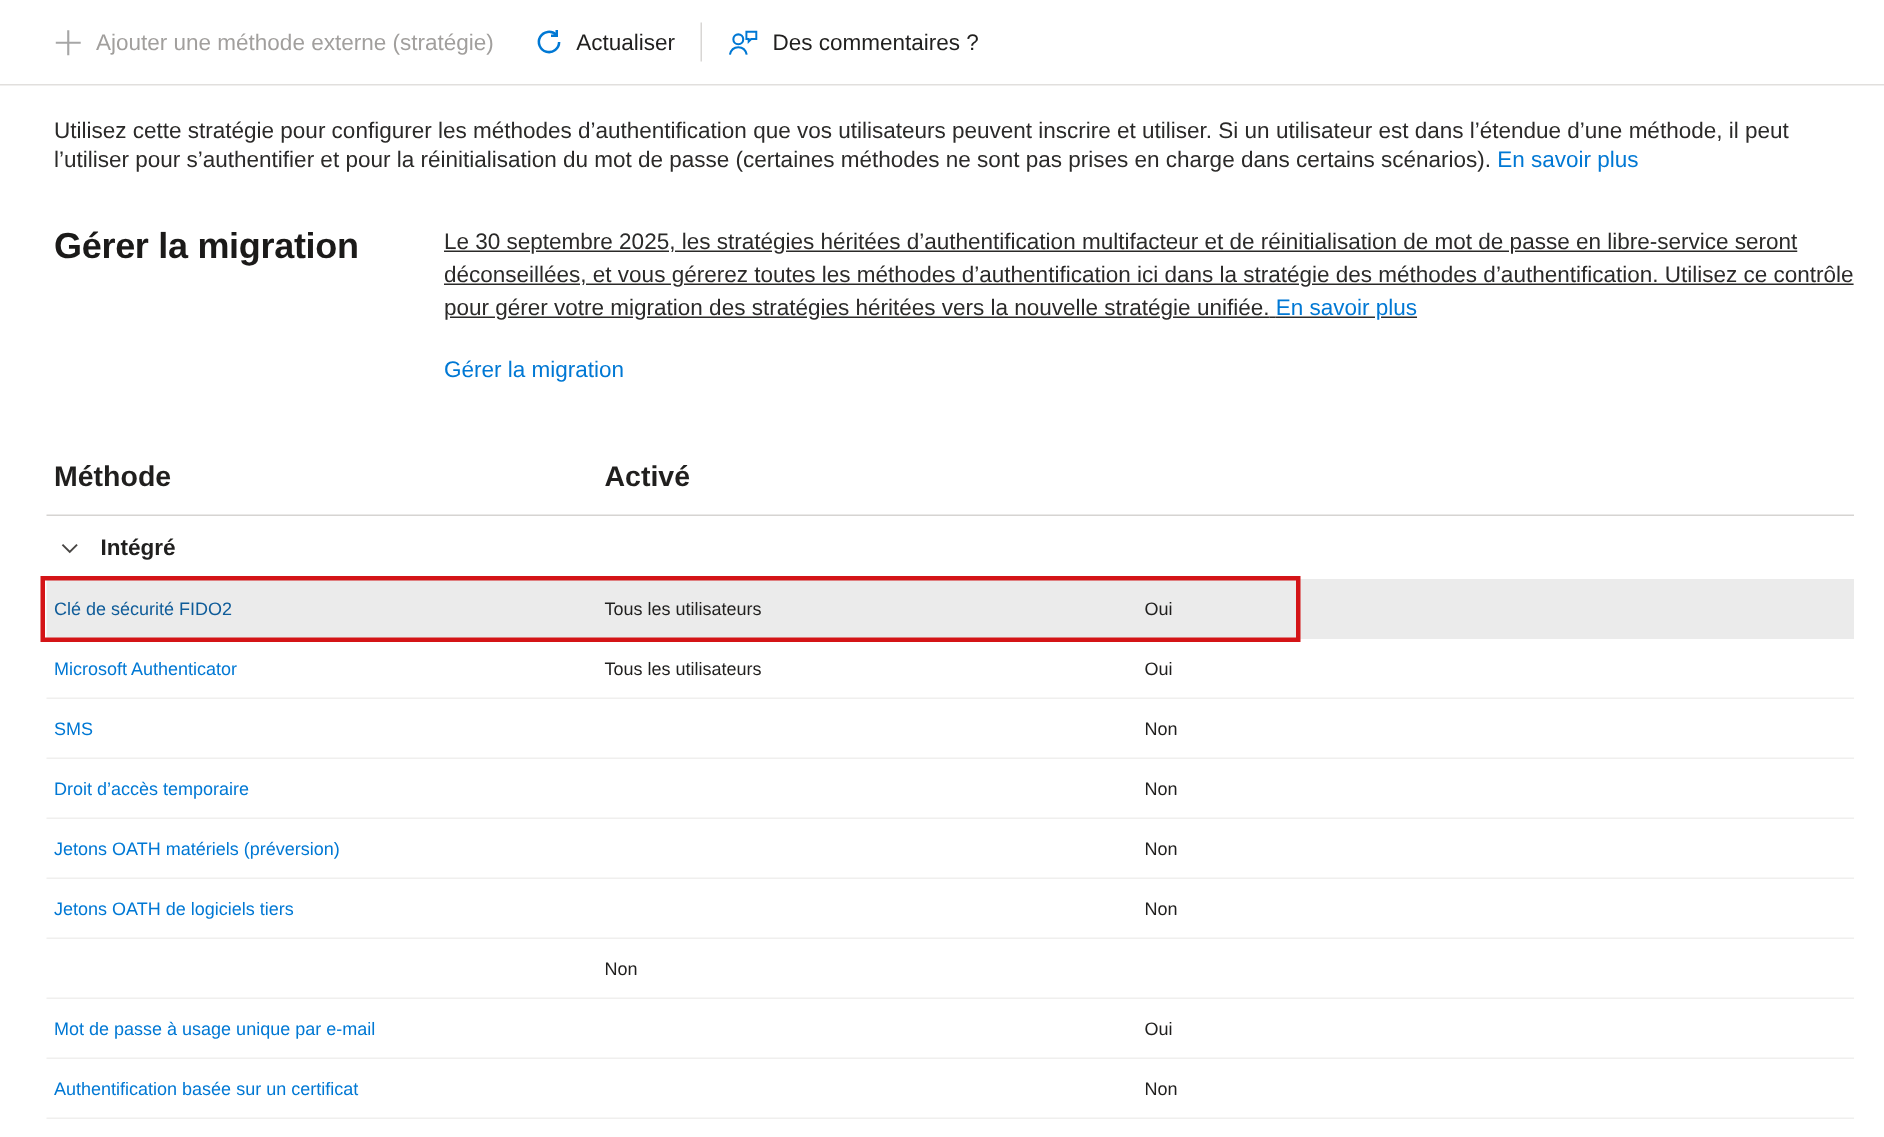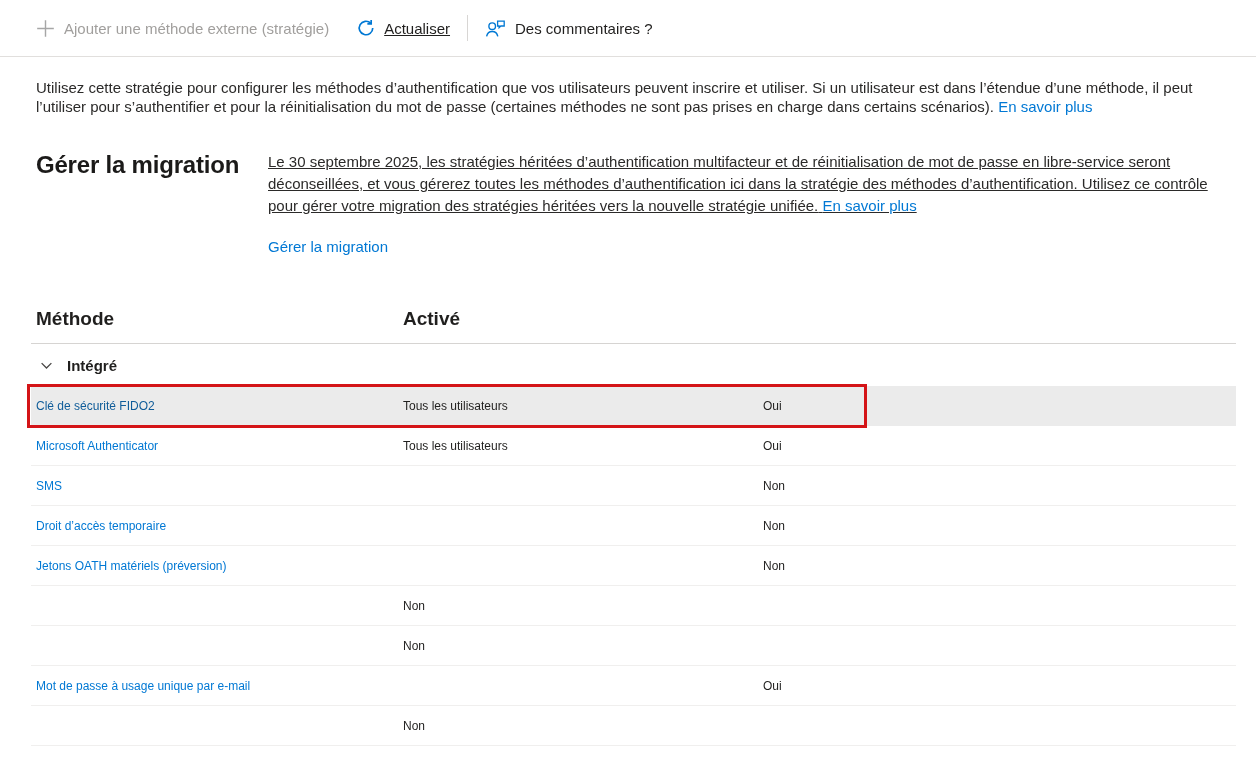--- a/index.html
+++ b/index.html
@@ -22,30 +22,30 @@
     -webkit-font-smoothing:antialiased;
   }
   
   .toolbar{
     height:57px;display:flex;align-items:center;
     padding-left:36px;border-bottom:1px solid var(--divider);
   }
   .tb-btn{display:flex;align-items:center;gap:9px;background:none;border:none;
     font:inherit;color:#201f1e;cursor:pointer;padding:0;}
   .tb-btn.disabled{color:var(--disabled);cursor:default;}
-  .tb-btn + .tb-btn{margin-left:28px;text-decoration:underline;}
+  .tb-btn + .tb-btn{margin-left:28px;}
   .tb-divider{width:1px;height:26px;background:#d8d6d4;margin:0 17px;}
   .icon{display:inline-flex;align-items:center;justify-content:center;flex:0 0 auto;}
   
   .intro{
     margin:21px 22px 0 36px;line-height:19px;font-size:15px;color:#2b2a29;
   }
   a.link{color:var(--accent);text-decoration:none;cursor:pointer;}
   
-  .migration{display:flex;margin-top:35px;padding-left:36px;}
+  .migration{display:flex;margin-top:35px;padding-left:36px;gap:28px;}
   .migration-heading{
     width:232px;flex:0 0 232px;font-size:24px;font-weight:700;color:#1b1a19;
     line-height:1.15;letter-spacing:-0.2px;
   }
   .migration-body{width:940px;line-height:22px;font-size:15px;color:#2b2a29;text-decoration:underline;}
   .migration-link{display:inline-block;margin-top:19px;font-size:15px;}
   
   .table{margin:44px 20px 0 31px;}
   .t-head{
     display:grid;grid-template-columns:367px 360px 1fr;align-items:center;
@@ -158,33 +158,35 @@
     <div class="cell enabled">Non</div>
   </div>
       <div class="row">
 
     <div class="cell"><a class="method link">Jetons OATH matériels (préversion)</a></div>
     <div class="cell target"></div>
     <div class="cell enabled">Non</div>
   </div>
       <div class="row">
 
+    <div class="cell"><a class="method link">Jetons OATH de logiciels tiers</a></div>
     <div class="cell target"></div>
     <div class="cell enabled">Non</div>
   </div>
       <div class="row">
 
     <div class="cell target"></div>
     <div class="cell enabled">Non</div>
   </div>
       <div class="row">
 
     <div class="cell"><a class="method link">Mot de passe à usage unique par e-mail</a></div>
     <div class="cell target"></div>
     <div class="cell enabled">Oui</div>
   </div>
       <div class="row">
 
+    <div class="cell"><a class="method link">Authentification basée sur un certificat</a></div>
     <div class="cell target"></div>
     <div class="cell enabled">Non</div>
   </div>
     </div>
 </div>
 
 </body></html>

